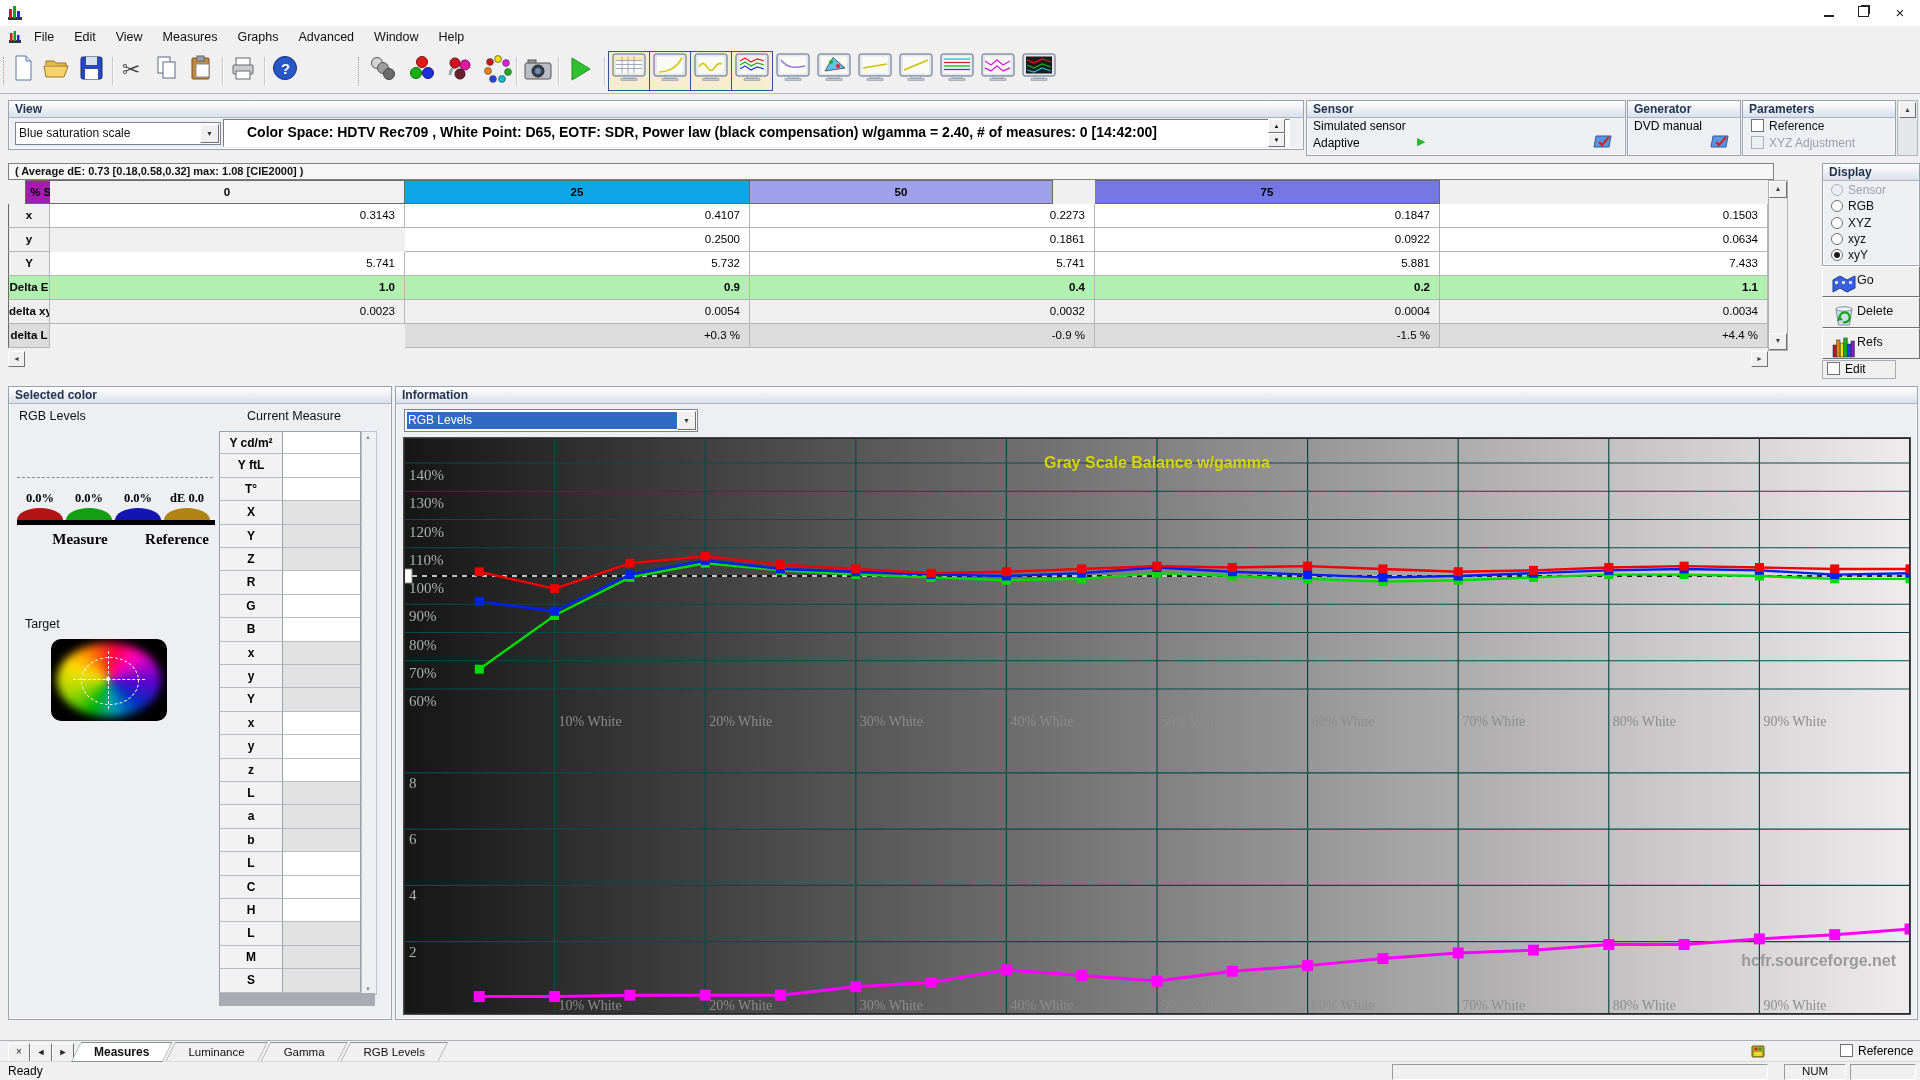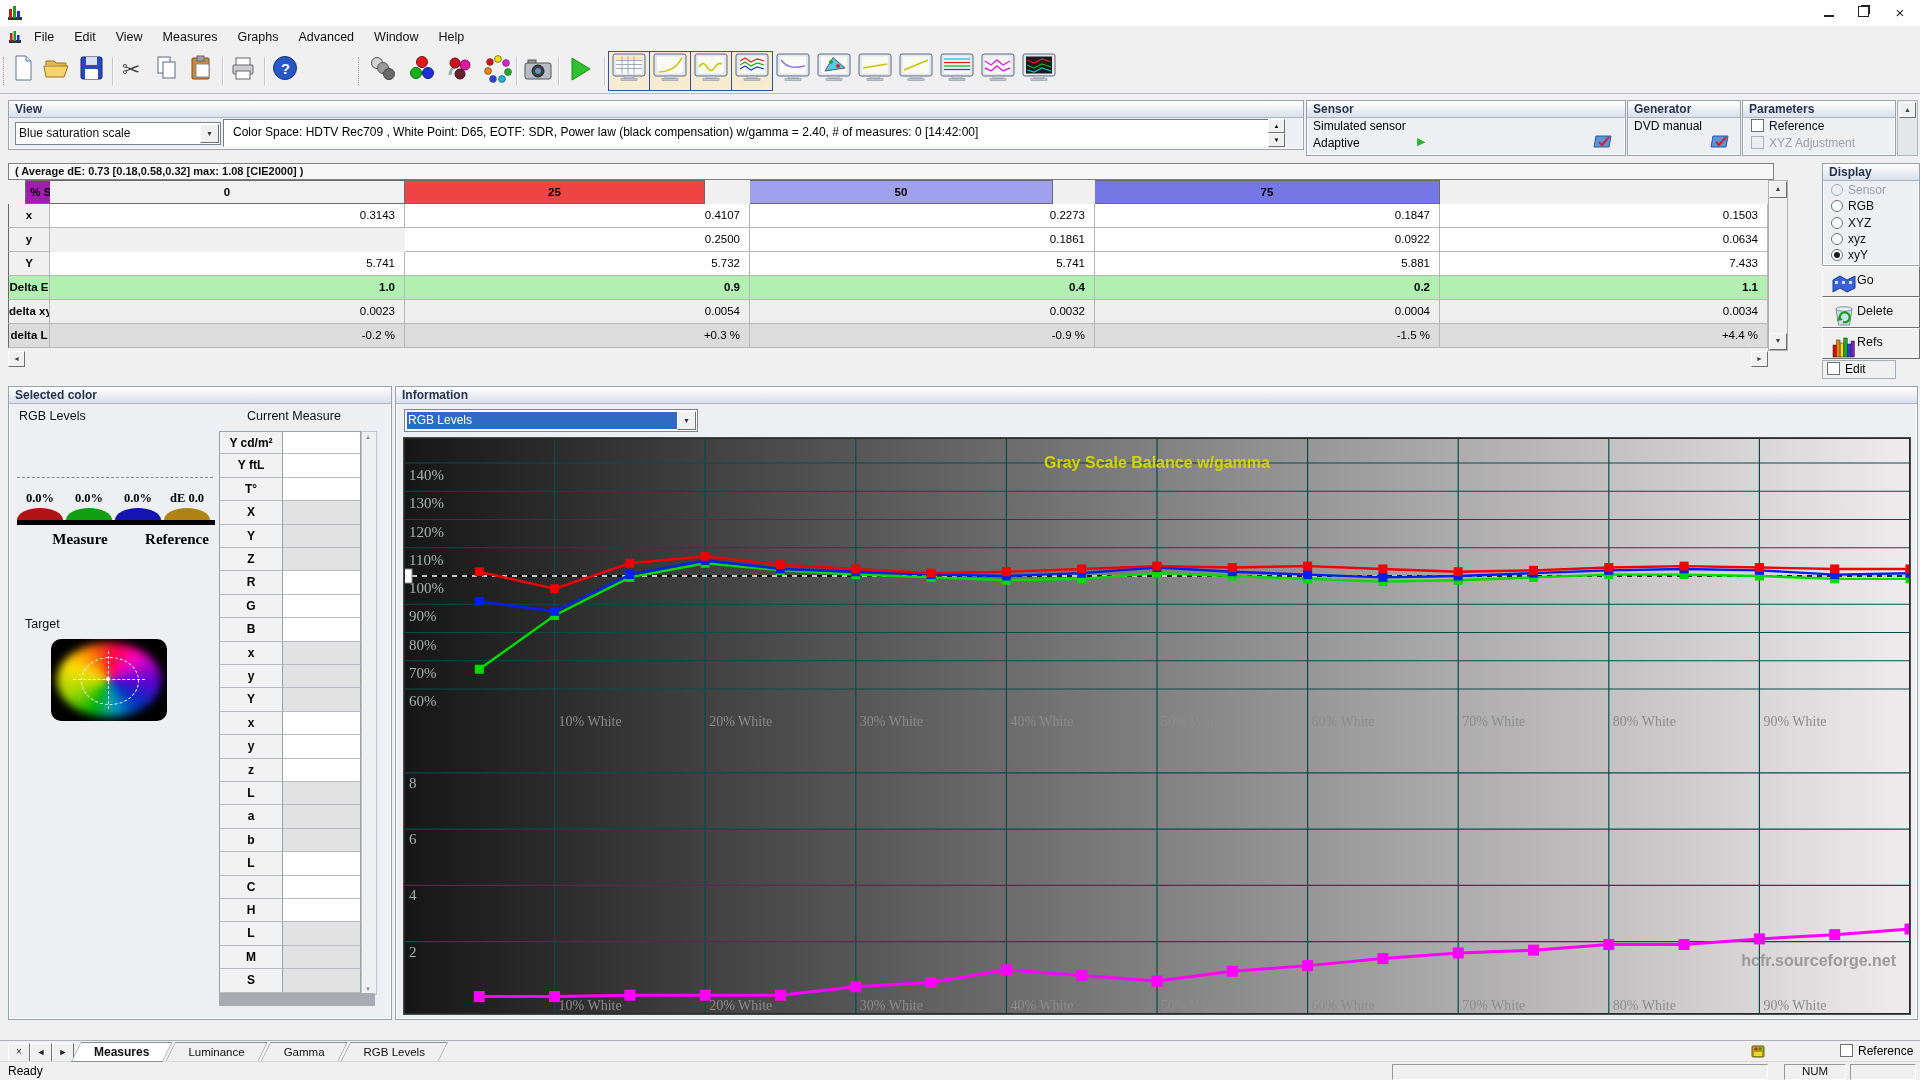--- a/index.html
+++ b/index.html
@@ -288,21 +288,21 @@
         </g>
       </svg></div>
   </div>
 
 <div class="panel" style="left:8px;top:100px;width:1294px;height:48px">
   <div class="panel-title">View</div>
   <div class="combobox" style="left:6px;top:21px;width:204px;height:21px">
     <span class="combo-text">Blue saturation scale</span>
     <span class="combo-btn raised">▼</span>
   </div>
-  <div class="sunken" style="position:absolute;left:214px;top:18px;width:1042px;height:26px;font-size:12px;font-weight:normal;line-height:24px;padding-left:9px;white-space:nowrap;overflow:hidden">Color Space: HDTV Rec709 , White Point: D65, EOTF:  SDR, Power law (black compensation) w/gamma = 2.40, # of measures: 0 [14:42:00]</div>
+  <div class="sunken" style="position:absolute;left:214px;top:18px;width:1042px;height:26px;font-size:14px;font-weight:bold;line-height:24px;padding-left:23px;white-space:nowrap;overflow:hidden">Color Space: HDTV Rec709 , White Point: D65, EOTF:  SDR, Power law (black compensation) w/gamma = 2.40, # of measures: 0 [14:42:00]</div>
   <div class="abs" style="left:1259px;top:18px">
     <div class="raised" style="width:15px;height:12px;text-align:center;font-size:6px;line-height:12px">▲</div>
     <div class="raised" style="width:15px;height:12px;text-align:center;font-size:6px;line-height:12px">▼</div>
   </div>
 </div>
 
 <div class="panel" style="left:1306px;top:100px;width:318px;height:54px">
   <div class="panel-title">Sensor</div>
   <div class="abs" style="left:6px;top:18px;font-size:12px">Simulated sensor</div>
   <div class="abs" style="left:6px;top:35px;font-size:12px">Adaptive</div>
@@ -335,21 +335,21 @@
 </div>
 
 <div class="abs" style="left:1897px;top:100px;width:19px;height:54px;background:#e4e6ea;border:1px solid #b0b6be">
   <div class="scrollbtn" style="left:1px;top:1px;width:15px;height:14px;font-size:7px;line-height:14px">▲</div>
 </div>
 
 <div id="summary-bar" class="abs">( Average dE: 0.73 [0.18,0.58,0.32] max: 1.08 [CIE2000] )</div>
 <div id="measure-grid" class="abs">
     <div class="mg-cell mg-head" style="left: 17px; top: 0px; width: 42px; height: 24px; background: #a21caf; border-left: 1px solid rgb(106, 106, 106);">% Sat</div>
     <div class="mg-cell mg-head" style="left: 42px; top: 0px; width: 355px; height: 24px; background: rgb(241, 241, 241);">0</div>
-    <div class="mg-cell mg-head" style="left: 397px; top: 0px; width: 300px; height: 24px; background: #ef4444;">25</div>
+    <div class="mg-cell mg-head" style="left: 397px; top: 0px; width: 345px; height: 24px; background: #0ea5e9;">25</div>
     <div class="mg-cell mg-head" style="left: 742px; top: 0px; width: 303px; height: 24px; background: rgb(159, 161, 236);">50</div>
     <div class="mg-cell mg-head" style="left: 1087px; top: 0px; width: 345px; height: 24px; background: rgb(117, 120, 228);">75</div>
     <div class="mg-cell mg-head" style="left: 1432px; top: 0px; width: 328px; height: 24px; background: rgb(67, 72, 220); margin-top: 36px;">100</div>
     <div class="mg-cell mg-label" style="left: 0px; top: 24px; width: 42px; height: 24px; background: rgb(240, 240, 240);">x</div>
     <div class="mg-cell mg-val" style="left: 42px; top: 24px; width: 355px; height: 24px; background: rgb(255, 255, 255); font-weight: normal;">0.3143</div>
     <div class="mg-cell mg-val" style="left: 397px; top: 24px; width: 345px; height: 24px; background: rgb(255, 255, 255); font-weight: normal;">0.4107</div>
     <div class="mg-cell mg-val" style="left: 742px; top: 24px; width: 345px; height: 24px; background: rgb(255, 255, 255); font-weight: normal;">0.2273</div>
     <div class="mg-cell mg-val" style="left: 1087px; top: 24px; width: 345px; height: 24px; background: rgb(255, 255, 255); font-weight: normal;">0.1847</div>
     <div class="mg-cell mg-val" style="left: 1432px; top: 24px; width: 328px; height: 24px; background: rgb(255, 255, 255); font-weight: normal;">0.1503</div>
     <div class="mg-cell mg-label" style="left: 0px; top: 48px; width: 42px; height: 24px; background: rgb(240, 240, 240);">y</div>
@@ -369,21 +369,20 @@
     <div class="mg-cell mg-val" style="left: 742px; top: 96px; width: 345px; height: 24px; background: rgb(178, 240, 178); font-weight: bold;">0.4</div>
     <div class="mg-cell mg-val" style="left: 1087px; top: 96px; width: 345px; height: 24px; background: rgb(178, 240, 178); font-weight: bold;">0.2</div>
     <div class="mg-cell mg-val" style="left: 1432px; top: 96px; width: 328px; height: 24px; background: rgb(178, 240, 178); font-weight: bold;">1.1</div>
     <div class="mg-cell mg-label" style="left: 0px; top: 120px; width: 42px; height: 24px; background: rgb(239, 239, 239);">delta xy</div>
     <div class="mg-cell mg-val" style="left: 42px; top: 120px; width: 355px; height: 24px; background: rgb(239, 239, 239); font-weight: normal;">0.0023</div>
     <div class="mg-cell mg-val" style="left: 397px; top: 120px; width: 345px; height: 24px; background: rgb(239, 239, 239); font-weight: normal;">0.0054</div>
     <div class="mg-cell mg-val" style="left: 742px; top: 120px; width: 345px; height: 24px; background: rgb(239, 239, 239); font-weight: normal;">0.0032</div>
     <div class="mg-cell mg-val" style="left: 1087px; top: 120px; width: 345px; height: 24px; background: rgb(239, 239, 239); font-weight: normal;">0.0004</div>
     <div class="mg-cell mg-val" style="left: 1432px; top: 120px; width: 328px; height: 24px; background: rgb(239, 239, 239); font-weight: normal;">0.0034</div>
     <div class="mg-cell mg-label" style="left: 0px; top: 144px; width: 42px; height: 24px; background: rgb(220, 220, 220);">delta L</div>
-    <div class="mg-cell mg-val" style="left: 42px; top: 144px; width: 355px; height: 24px; background: rgb(220, 220, 220); font-weight: normal;">-0.2 %</div>
     <div class="mg-cell mg-val" style="left: 397px; top: 144px; width: 345px; height: 24px; background: rgb(220, 220, 220); font-weight: normal;">+0.3 %</div>
     <div class="mg-cell mg-val" style="left: 742px; top: 144px; width: 345px; height: 24px; background: rgb(220, 220, 220); font-weight: normal;">-0.9 %</div>
     <div class="mg-cell mg-val" style="left: 1087px; top: 144px; width: 345px; height: 24px; background: rgb(220, 220, 220); font-weight: normal;">-1.5 %</div>
     <div class="mg-cell mg-val" style="left: 1432px; top: 144px; width: 328px; height: 24px; background: rgb(220, 220, 220); font-weight: normal;">+4.4 %</div>
   </div>
 <div class="abs" style="left:1768px;top:180px;width:18px;height:169px;background:#f0f0f0;border:1px solid #b0b0b0">
   <div class="scrollbtn" style="left:0;top:0;width:16px;height:15px;font-size:7px;line-height:14px">▲</div>
   <div class="scrollbtn" style="left:0;top:152px;width:16px;height:15px;font-size:7px;line-height:14px">▼</div>
 </div>
 <div class="scrollbtn abs" style="left:8px;top:351px;width:15px;height:14px;font-size:7px;line-height:13px">◄</div>

